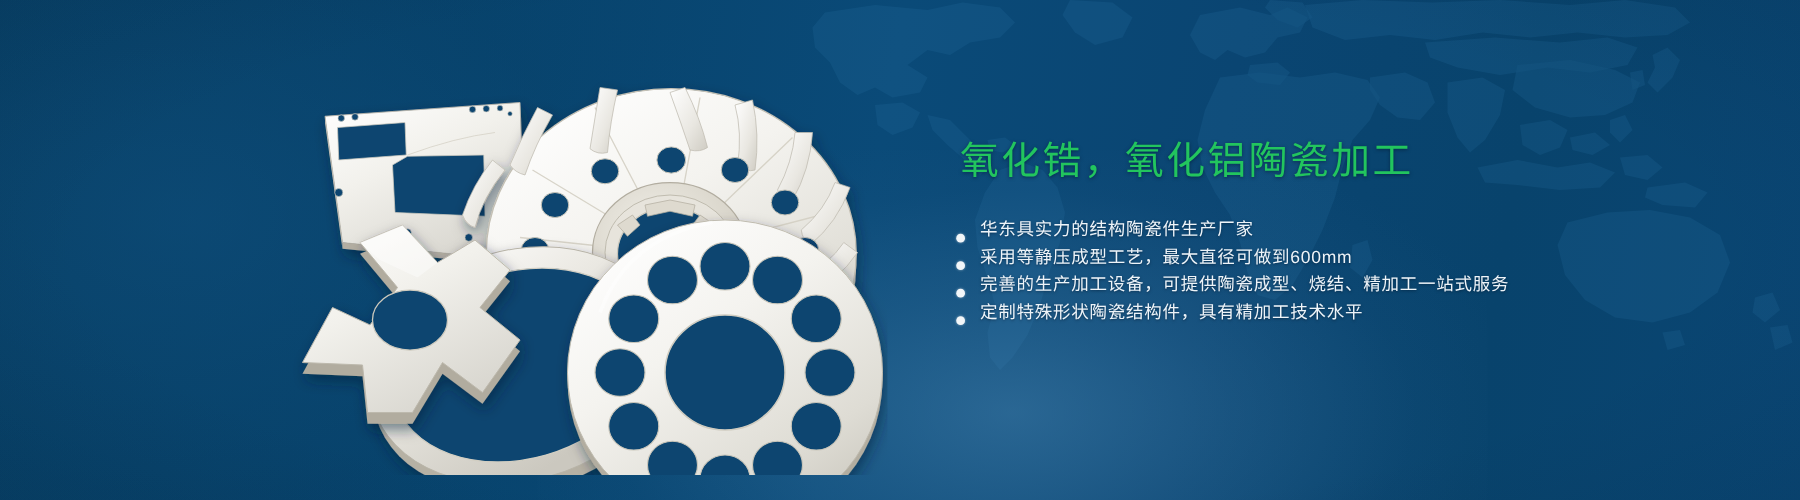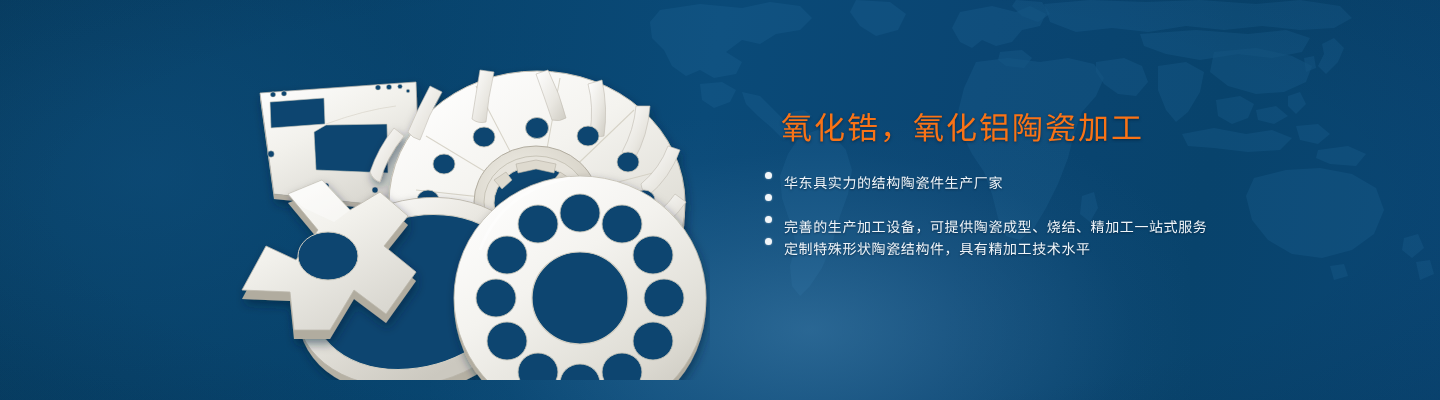--- a/index.html
+++ b/index.html
@@ -82,37 +82,37 @@
     height: 340px;
   }
   
   .copy {
     position: absolute;
     left: 765px;
     top: 108px;
     width: 620px;
   }
   .headline {
-    color: #f97316;
+    color: #22c55e;
     font-size: 31px;
     line-height: 42px;
     font-weight: 400;
     letter-spacing: 2px;
-    margin: 0 0 22px 16px;
+    margin: 0 0 22px 3px;
     text-shadow: 0 1px 3px rgba(0,20,40,0.55);
     white-space: nowrap;
   }
   .bullets {
     list-style: none;
     margin: 0;
     padding: 0;
   }
   .bullet {
     display: flex;
-    align-items: flex-start;
+    align-items: flex-end;
     height: 22px;
     margin-bottom: 0px;
   }
   .bullet-dot {
     flex: 0 0 auto;
     width: 7px;
     height: 7px;
     border-radius: 50%;
     background: #f2f6f9;
     margin-right: 12px;
@@ -396,20 +396,21 @@
   <div class="copy">
     <h1 class="headline">氧化锆，氧化铝陶瓷加工</h1>
 
     <ul class="bullets">
       <li class="bullet">
         <span class="bullet-dot"></span>
         <span class="bullet-text">华东具实力的结构陶瓷件生产厂家</span>
       </li>
       <li class="bullet">
         <span class="bullet-dot"></span>
+        <span class="bullet-text">采用等静压成型工艺，最大直径可做到600mm</span>
       </li>
       <li class="bullet">
         <span class="bullet-dot"></span>
         <span class="bullet-text">完善的生产加工设备，可提供陶瓷成型、烧结、精加工一站式服务</span>
       </li>
       <li class="bullet">
         <span class="bullet-dot"></span>
         <span class="bullet-text">定制特殊形状陶瓷结构件，具有精加工技术水平</span>
       </li>
     </ul>

